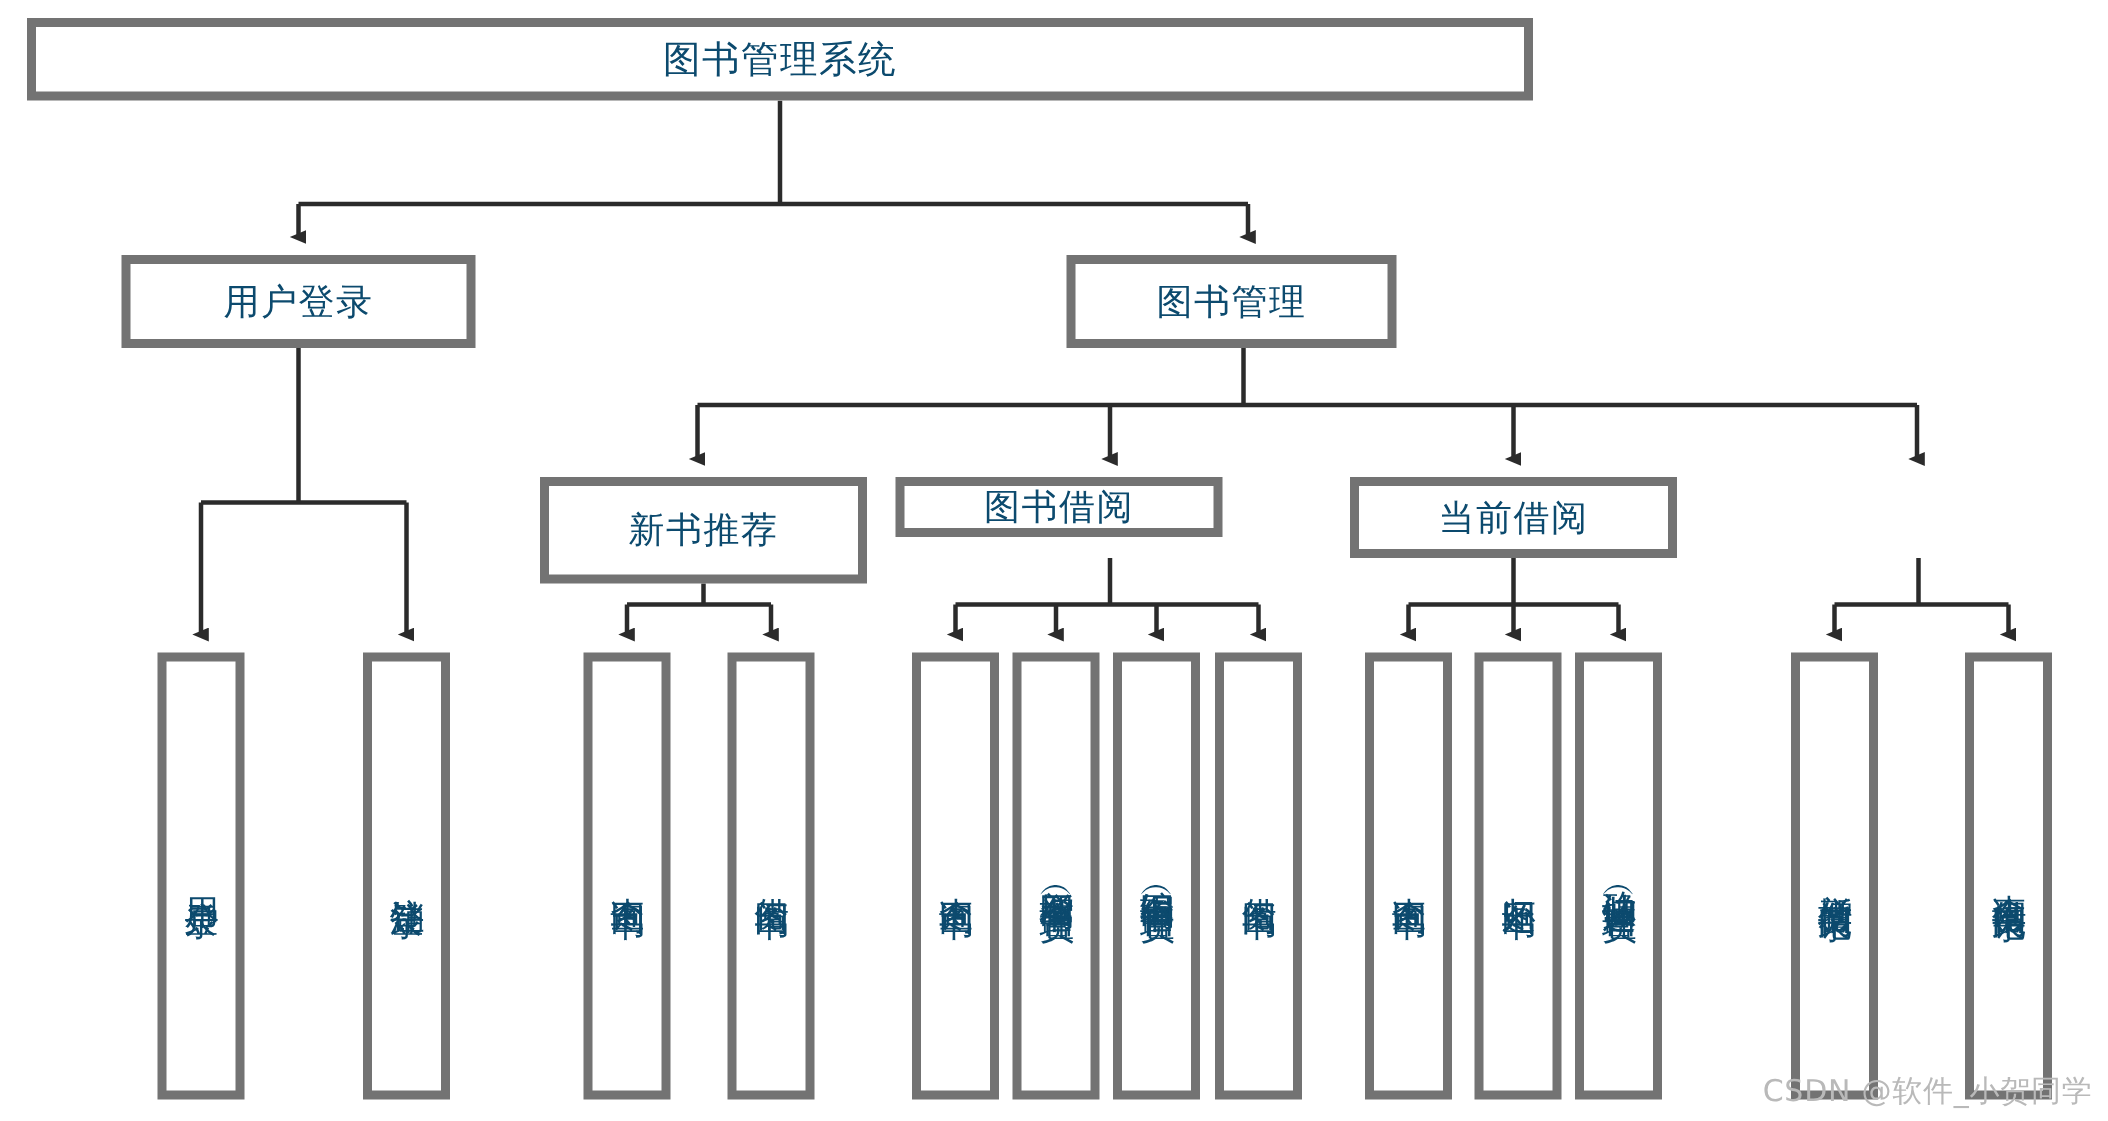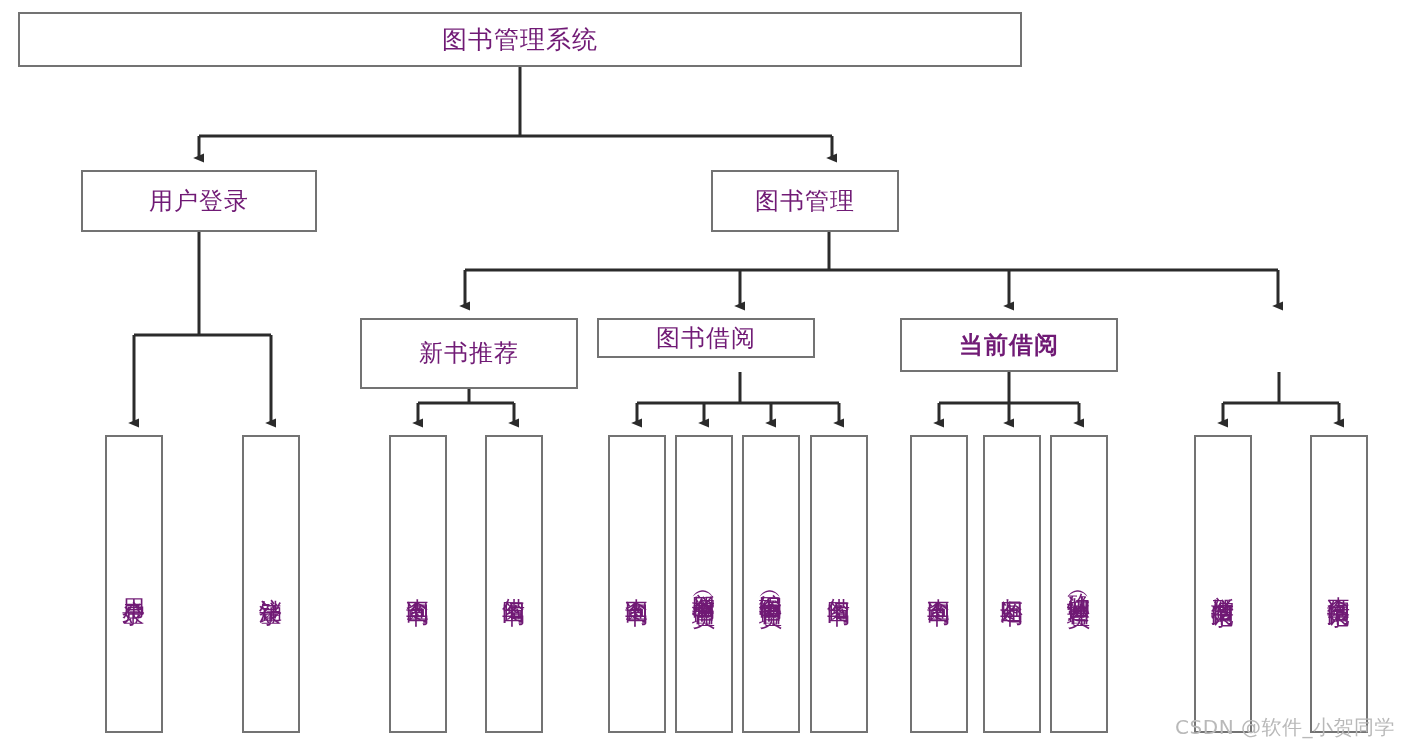--- a/index.html
+++ b/index.html
@@ -22,26 +22,26 @@
     position: absolute;
     left: 0;
     top: 0;
     width: 1405px;
     height: 747px;
     pointer-events: none;
   }
   .node {
     position: absolute;
     box-sizing: border-box;
-    border: 2px solid #737373;
+    border: 6px solid #737373;
     background: #ffffff;
     display: flex;
     align-items: center;
     justify-content: center;
-    color: #701a75;
+    color: #0c4a6e;
   }
   .node.horiz .node-label {
     font-size: 24px;
     letter-spacing: 1px;
     line-height: 1.1;
     white-space: nowrap;
   }
   .node.vert {
     align-items: center;
     justify-content: center;
@@ -126,31 +126,31 @@
     </g>
   </svg>
 
   <div class="node horiz root" style="left:18px; top:12px; width:1004px; height:55px;">
     <span class="node-label">图书管理系统</span>
   </div>
 
   <div class="node horiz" style="left:81px; top:170px; width:236px; height:62px;">
     <span class="node-label">用户登录</span>
   </div>
-  <div class="node horiz" style="left:711px; top:170px; width:188px; height:62px;">
+  <div class="node horiz" style="left:711px; top:170px; width:220px; height:62px;">
     <span class="node-label">图书管理</span>
   </div>
 
   <div class="node horiz" style="left:360px; top:318px; width:218px; height:71px;">
     <span class="node-label">新书推荐</span>
   </div>
   <div class="node horiz" style="left:597px; top:318px; width:218px; height:40px;justify-content:center;">
     <span class="node-label">图书借阅</span>
   </div>
-  <div class="node horiz" style="left:900px; top:318px; width:218px; height:54px;font-weight:bold;">
+  <div class="node horiz" style="left:900px; top:318px; width:218px; height:54px;">
     <span class="node-label">当前借阅</span>
   </div>
 
   <div class="node vert" style="left:105px; top:435px; width:58px; height:298px;">
     <span class="node-label">用户登录</span>
   </div>
   <div class="node vert" style="left:242px; top:435px; width:58px; height:298px;">
     <span class="node-label">注销登录</span>
   </div>
 

